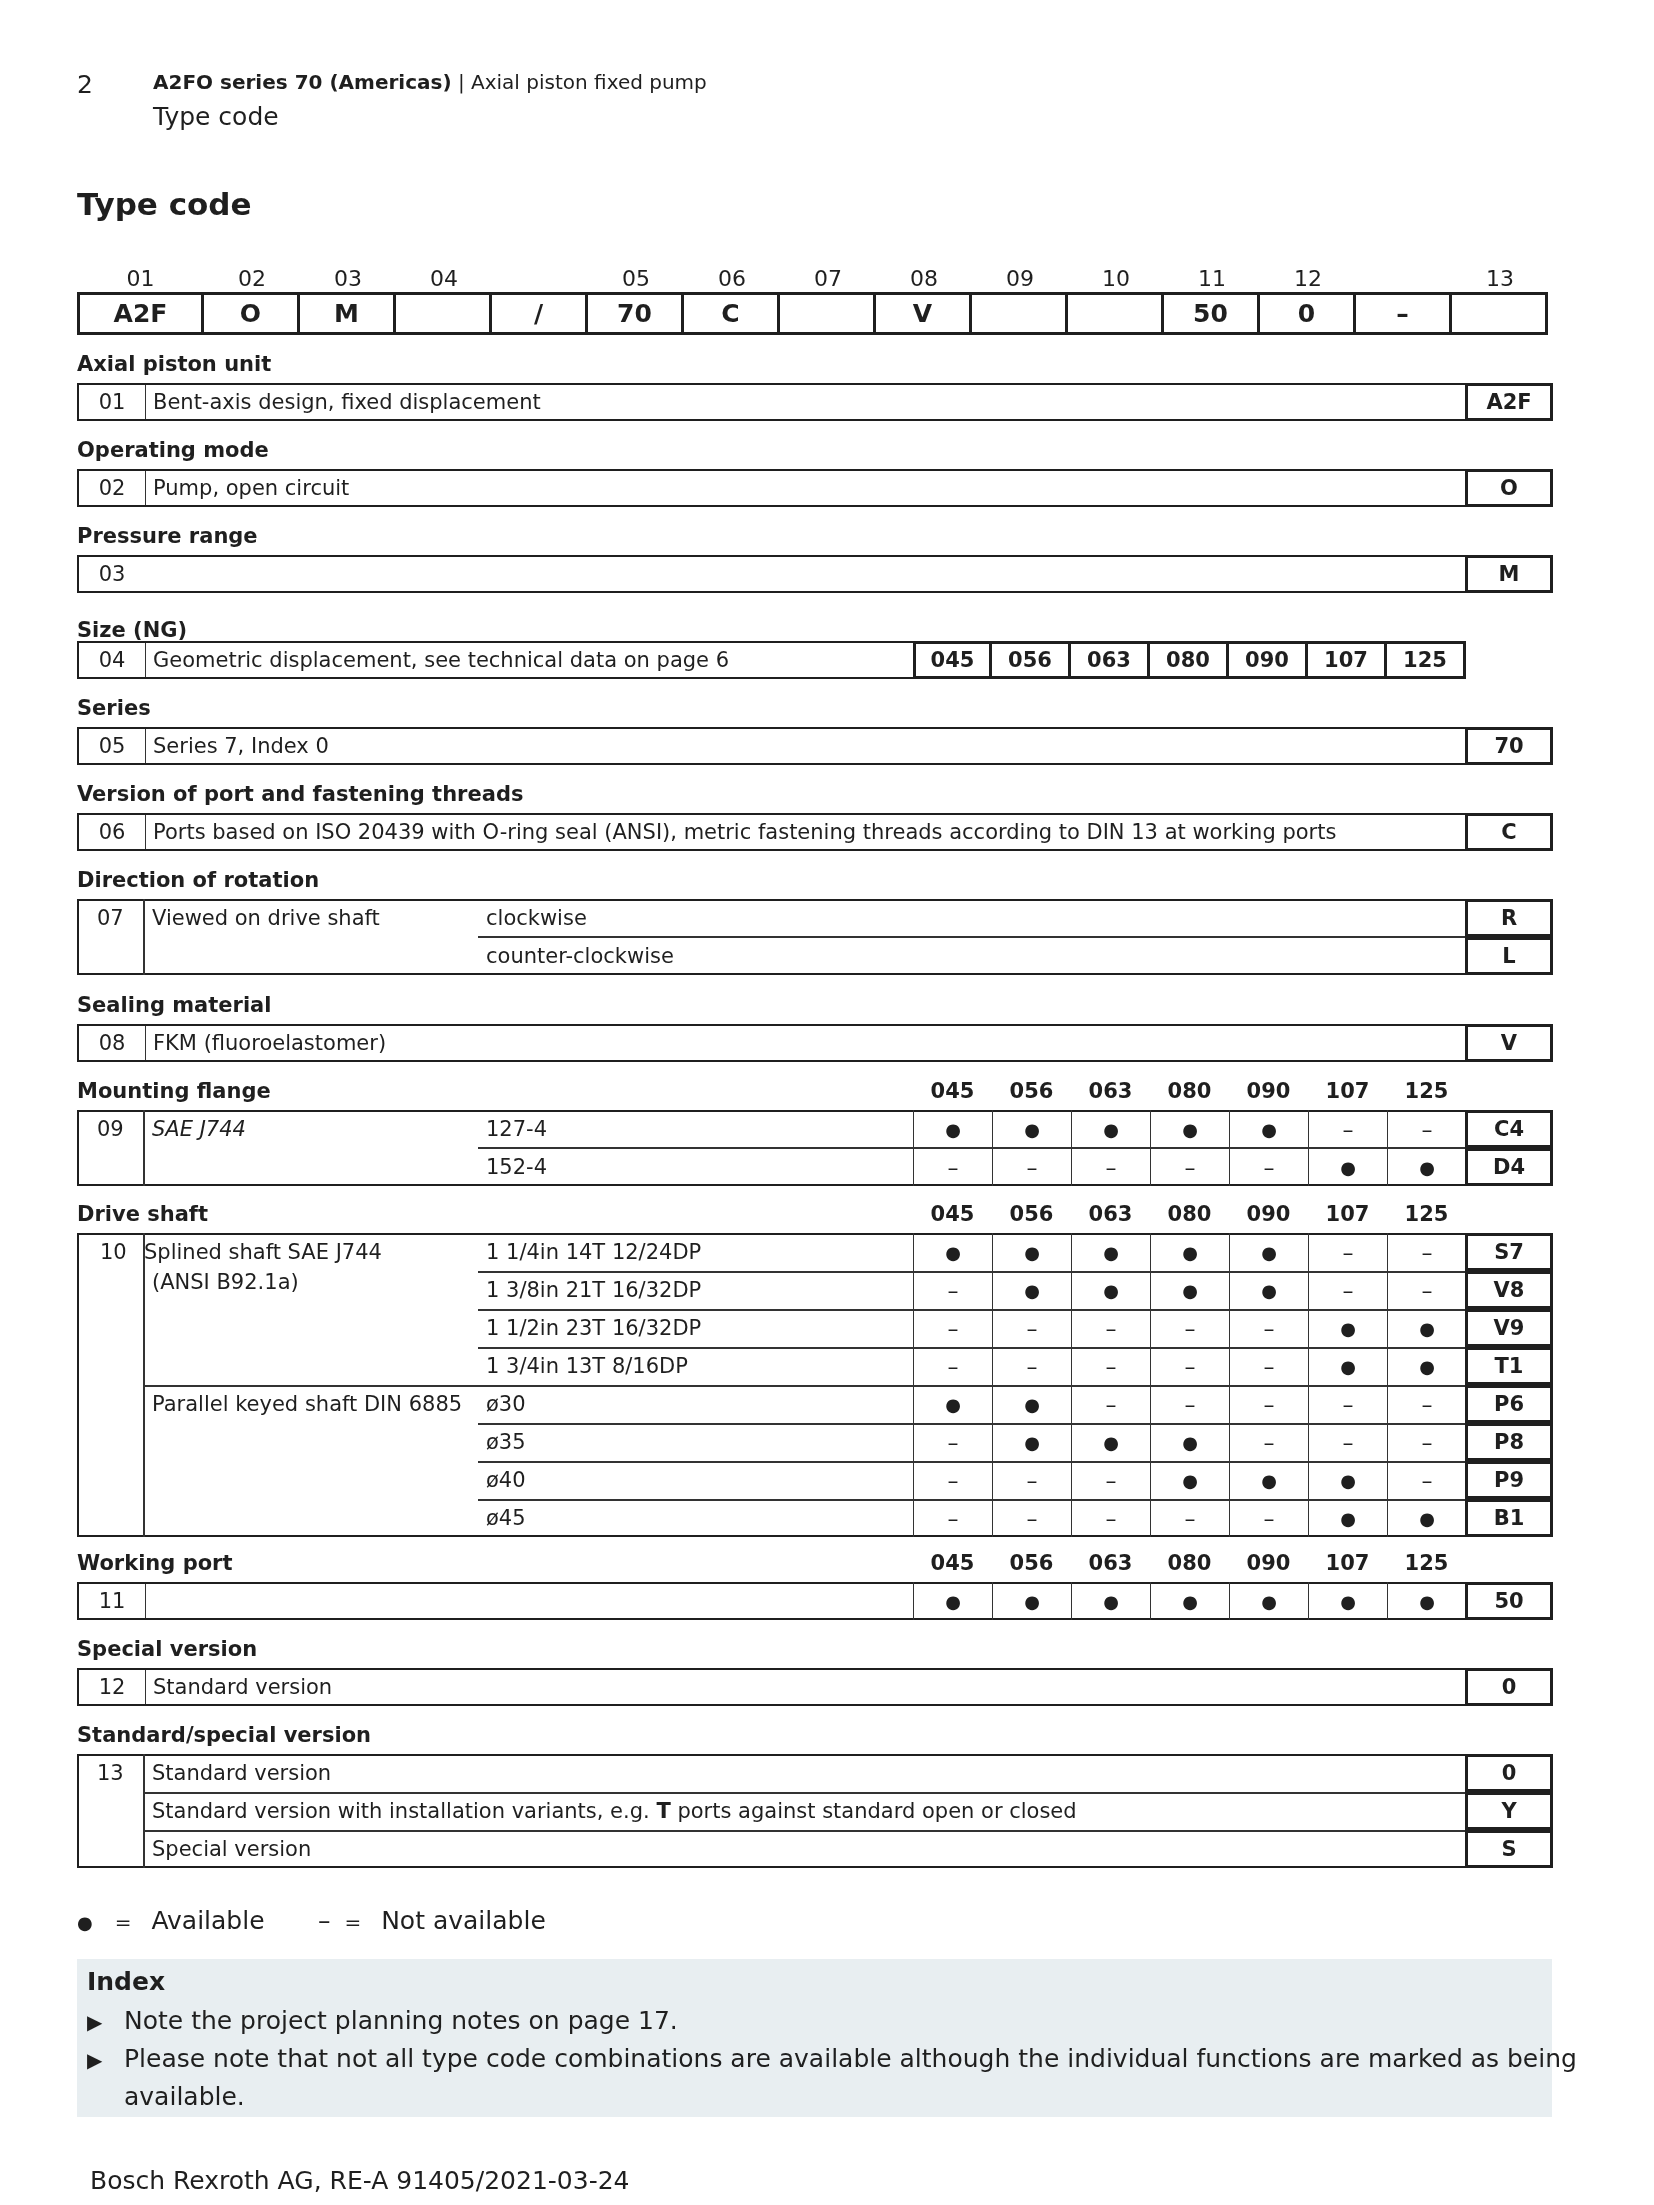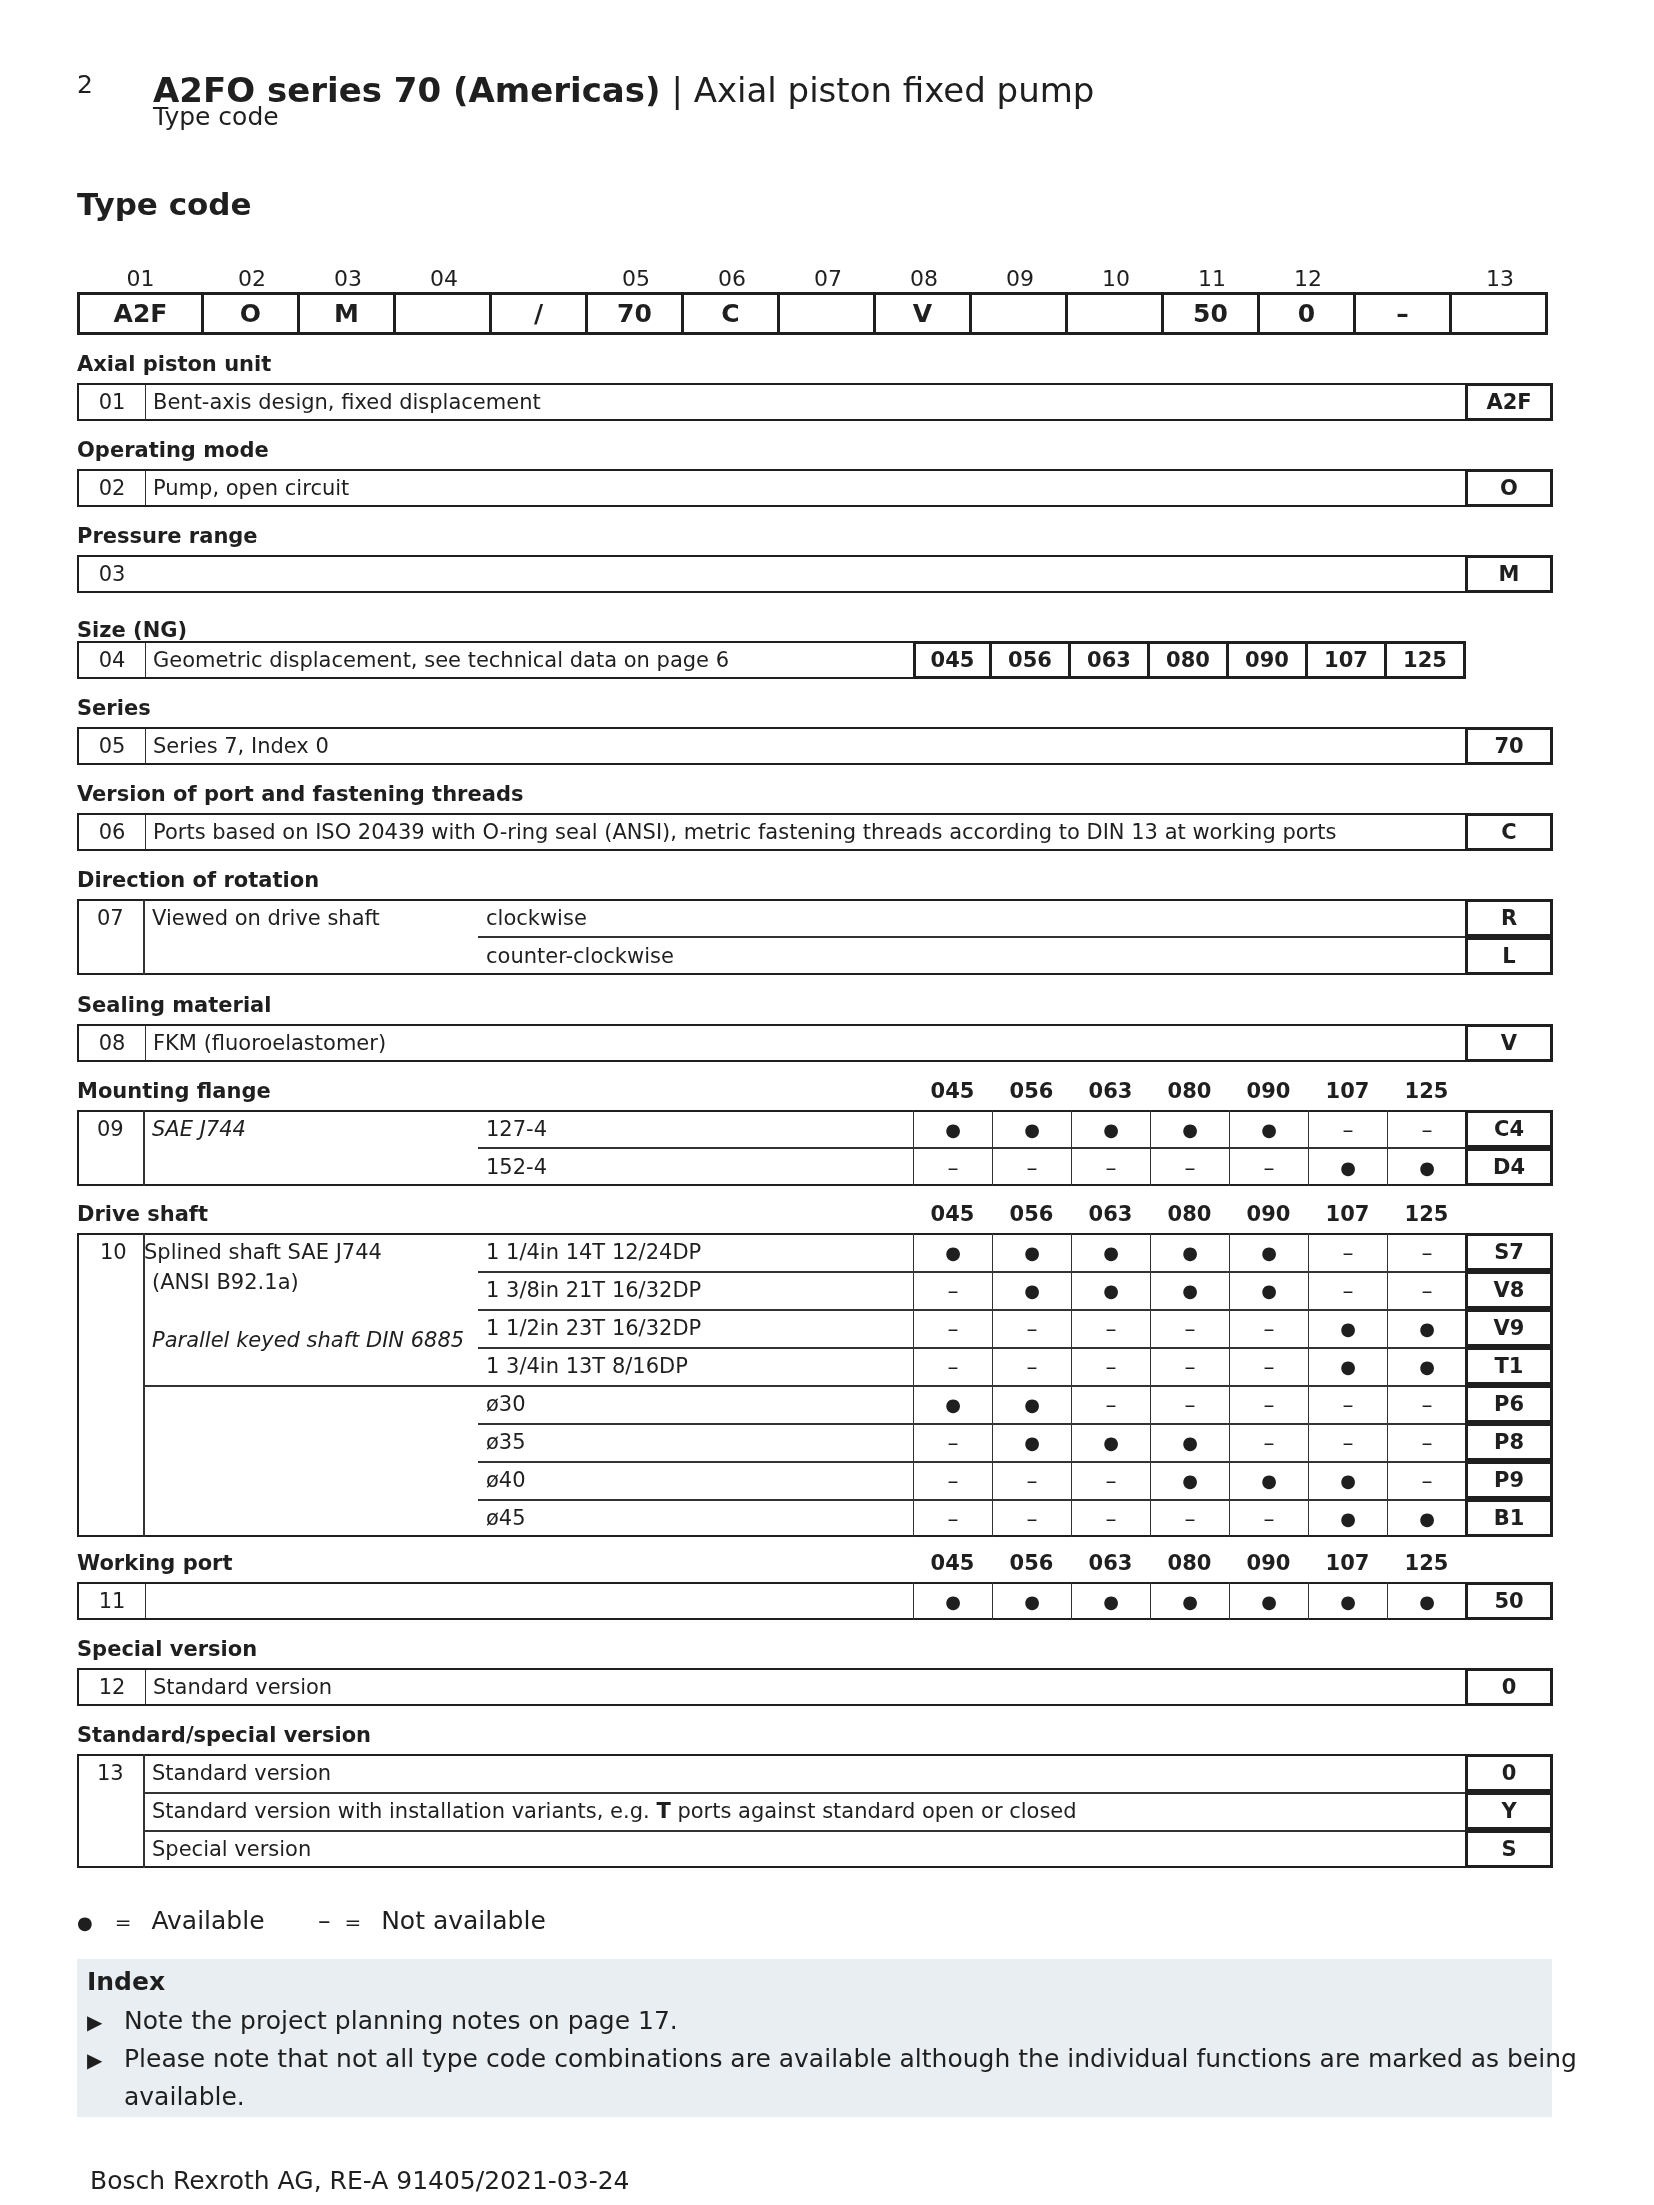--- a/index.html
+++ b/index.html
@@ -1,20 +1,20 @@
 <!DOCTYPE html>
 <html><head>
 <meta charset="utf-8">
 <style>
   html, body { margin:0; padding:0; background:#ffffff; }
   body { width:1654px; height:2205px; position:relative; overflow:hidden;
          font-family:"DejaVu Sans", sans-serif; color:#1f1f1f; }
   .abs { position:absolute; }
   .pg-num { left:77px; top:70px; font-size:25px; }
-  .hdr1 { left:153px; top:70px; font-size:34px; white-space:nowrap; }
+  .hdr1 { left:153px; top:70px; font-size:20px; white-space:nowrap; }
   .hdr1 b { font-weight:bold; }
   .hdr2 { left:153px; top:102px; font-size:25px; }
   .h1 { left:77px; top:186px; font-size:31px; font-weight:bold; }
 
   
   .code-idx { top:266px; font-size:22px; text-align:center; width:96px; }
   .code-box { top:292px; height:43px; border:3px solid #1f1f1f; border-left:none; box-sizing:border-box;
               display:flex; align-items:center; justify-content:center; font-weight:bold; font-size:25px; }
   .code-box.first { border-left:3px solid #1f1f1f; }
 
@@ -180,21 +180,21 @@
     <div class="abs col-hdr" style="left:1150px;top:1202px;">080</div>
     <div class="abs col-hdr" style="left:1229px;top:1202px;">090</div>
     <div class="abs col-hdr" style="left:1308px;top:1202px;">107</div>
     <div class="abs col-hdr" style="left:1387px;top:1202px;">125</div>
     <div class="abs block" style="top:1233px;width:1390px;height:304px;"></div>
     <div class="abs vline" style="left:143px;top:1233px;height:304px;"></div>
     <div class="abs txt" style="left:100px;top:1240px;">10</div>
     <div class="abs hline" style="left:143px;top:1385px;width:1324px;"></div>
     <div class="abs txt" style="left:144px;top:1240px;">Splined shaft SAE J744</div>
     <div class="abs txt" style="left:152px;top:1270px;">(ANSI B92.1a)</div>
-    <div class="abs txt" style="left:152px;top:1328px;font-style:italic;">Parallel keyed shaft DIN 6885</div>
+    <div class="abs txt" style="left:152px;top:1392px;">Parallel keyed shaft DIN 6885</div>
     <div class="abs txt" style="left:486px;top:1240px;">1 1/4in 14T 12/24DP</div>
     <div class="abs cell" style="left: 913px; top: 1233px; font-size: 18px;">●</div>
     <div class="abs cell" style="left: 992px; top: 1233px; font-size: 18px;">●</div>
     <div class="abs cell" style="left: 1071px; top: 1233px; font-size: 18px;">●</div>
     <div class="abs cell" style="left: 1150px; top: 1233px; font-size: 18px;">●</div>
     <div class="abs cell" style="left: 1229px; top: 1233px; font-size: 18px;">●</div>
     <div class="abs cell" style="left:1308px;top:1233px;">–</div>
     <div class="abs cell" style="left:1387px;top:1233px;">–</div>
     <div class="abs opt" style="top:1233px;">S7</div>
     <div class="abs hline" style="left:478px;top:1271px;width:989px;"></div>

